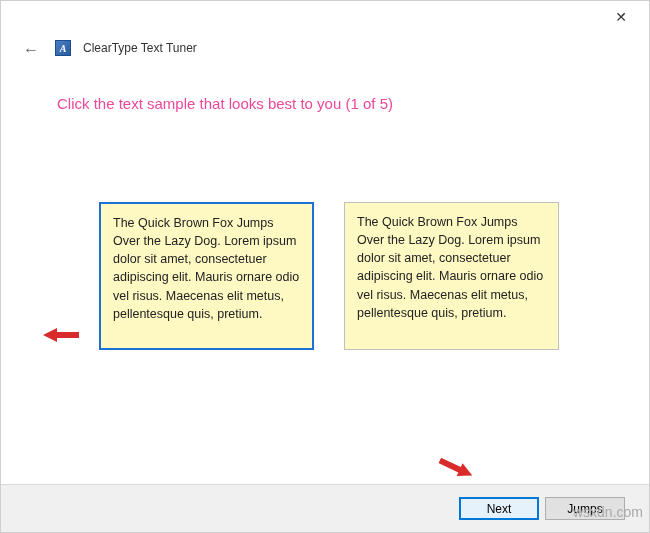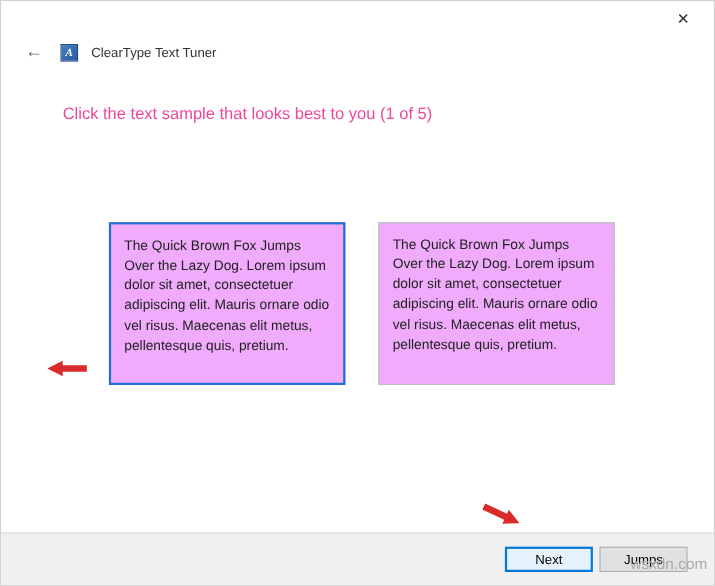--- a/index.html
+++ b/index.html
@@ -76,21 +76,21 @@
     }
     .sample-box {
       width: 215px;
       height: 148px;
       border: 1px solid #bfbfbf;
       padding: 10px 12px;
       font-size: 12.5px;
       line-height: 1.45;
       color: #222;
       cursor: pointer;
-      background: #f0abfc;
+      background: #fef9c3;
     }
     .sample-box.selected {
       border: 2px solid #1e6fd6;
     }
     .arrow {
       position: absolute;
       width: 36px;
       height: 18px;
       pointer-events: none;
     }

